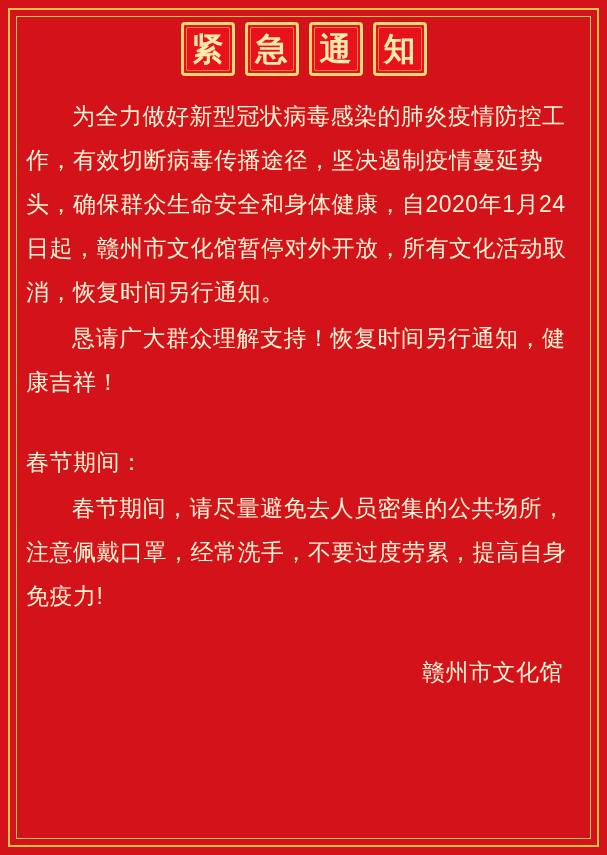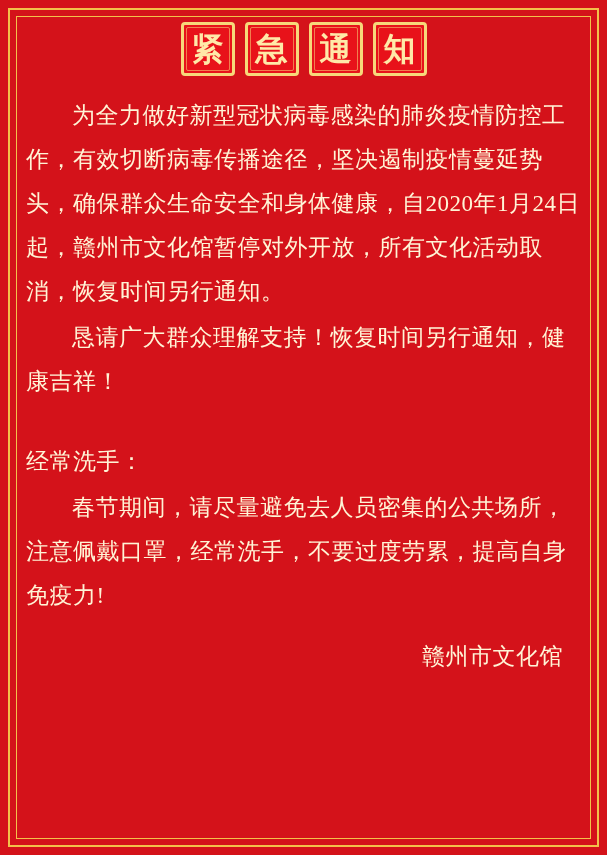--- a/index.html
+++ b/index.html
@@ -90,29 +90,28 @@
     color: #fff4d6;
     font-size: 23px;
     line-height: 44px;
     letter-spacing: 0.5px;
     font-family: "Liberation Sans", sans-serif;
   }
   .para {
     margin: 0 0 2px 0;
     text-indent: 2em;
     color: #fff4d6;
-    font-family: Liberation Serif, serif;
   }
   .para.no-indent {
     text-indent: 0;
   }
   .spacer-lg { height: 34px; }
 
   .signature {
-    margin-top: 18px;
+    margin-top: 34px;
     text-align: right;
     color: #fff4d6;
     font-size: 23px;
     line-height: 40px;
   }
   .sig-line { display: block; padding-right: 18px; }
 </style>
 </head>
 <body>
 
@@ -128,21 +127,21 @@
       <div class="badge">通</div>
       <div class="badge">知</div>
     </div>
 
     <div class="body-text">
       <p class="para">为全力做好新型冠状病毒感染的肺炎疫情防控工作，有效切断病毒传播途径，坚决遏制疫情蔓延势头，确保群众生命安全和身体健康，自2020年1月24日起，赣州市文化馆暂停对外开放，所有文化活动取消，恢复时间另行通知。</p>
       <p class="para">恳请广大群众理解支持！恢复时间另行通知，健康吉祥！</p>
 
       <div class="spacer-lg"></div>
 
-      <p class="para no-indent">经常洗手：</p>
+      <p class="para no-indent">春节期间：</p>
       <p class="para">春节期间，请尽量避免去人员密集的公共场所，注意佩戴口罩，经常洗手，不要过度劳累，提高自身免疫力!</p>
 
       <div class="signature">
         <span class="sig-line">赣州市文化馆</span>
       </div>
     </div>
 
   </div>
 </div>
 

